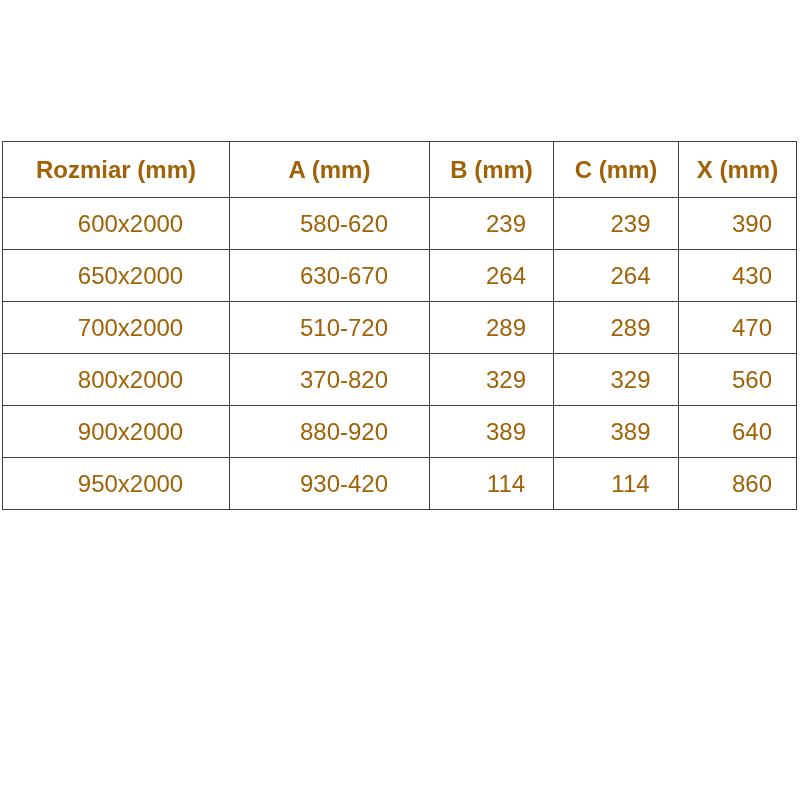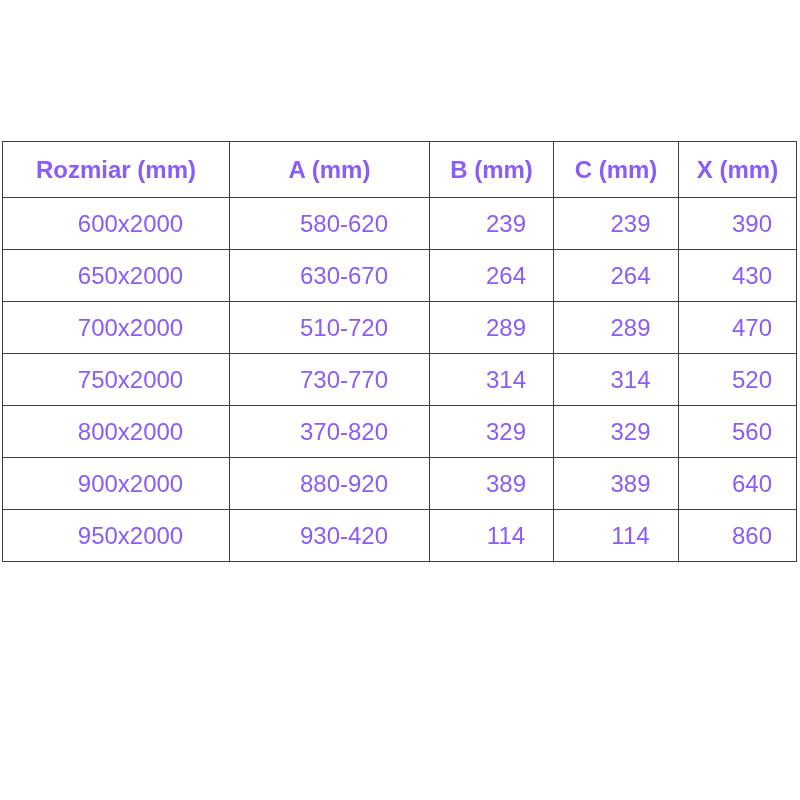--- a/index.html
+++ b/index.html
@@ -15,21 +15,21 @@
     background: #ffffff;
     overflow: hidden;
   }
   table.size-table {
     position: absolute;
     left: 2px;
     top: 141px;
     border-collapse: collapse;
     table-layout: fixed;
     width: 794px;
-    color: #8b5cf6;
+    color: #a16207;
   }
   table.size-table th,
   table.size-table td {
     border: 1px solid #3f3f3f;
     text-align: center;
     vertical-align: middle;
     padding: 0;
     white-space: nowrap;
     overflow: hidden;
   }
@@ -87,27 +87,20 @@
         <td>430</td>
       </tr>
       <tr>
         <td>700x2000</td>
         <td>510-720</td>
         <td>289</td>
         <td>289</td>
         <td>470</td>
       </tr>
       <tr>
-        <td>750x2000</td>
-        <td>730-770</td>
-        <td>314</td>
-        <td>314</td>
-        <td>520</td>
-      </tr>
-      <tr>
         <td>800x2000</td>
         <td>370-820</td>
         <td>329</td>
         <td>329</td>
         <td>560</td>
       </tr>
       <tr>
         <td>900x2000</td>
         <td>880-920</td>
         <td>389</td>

